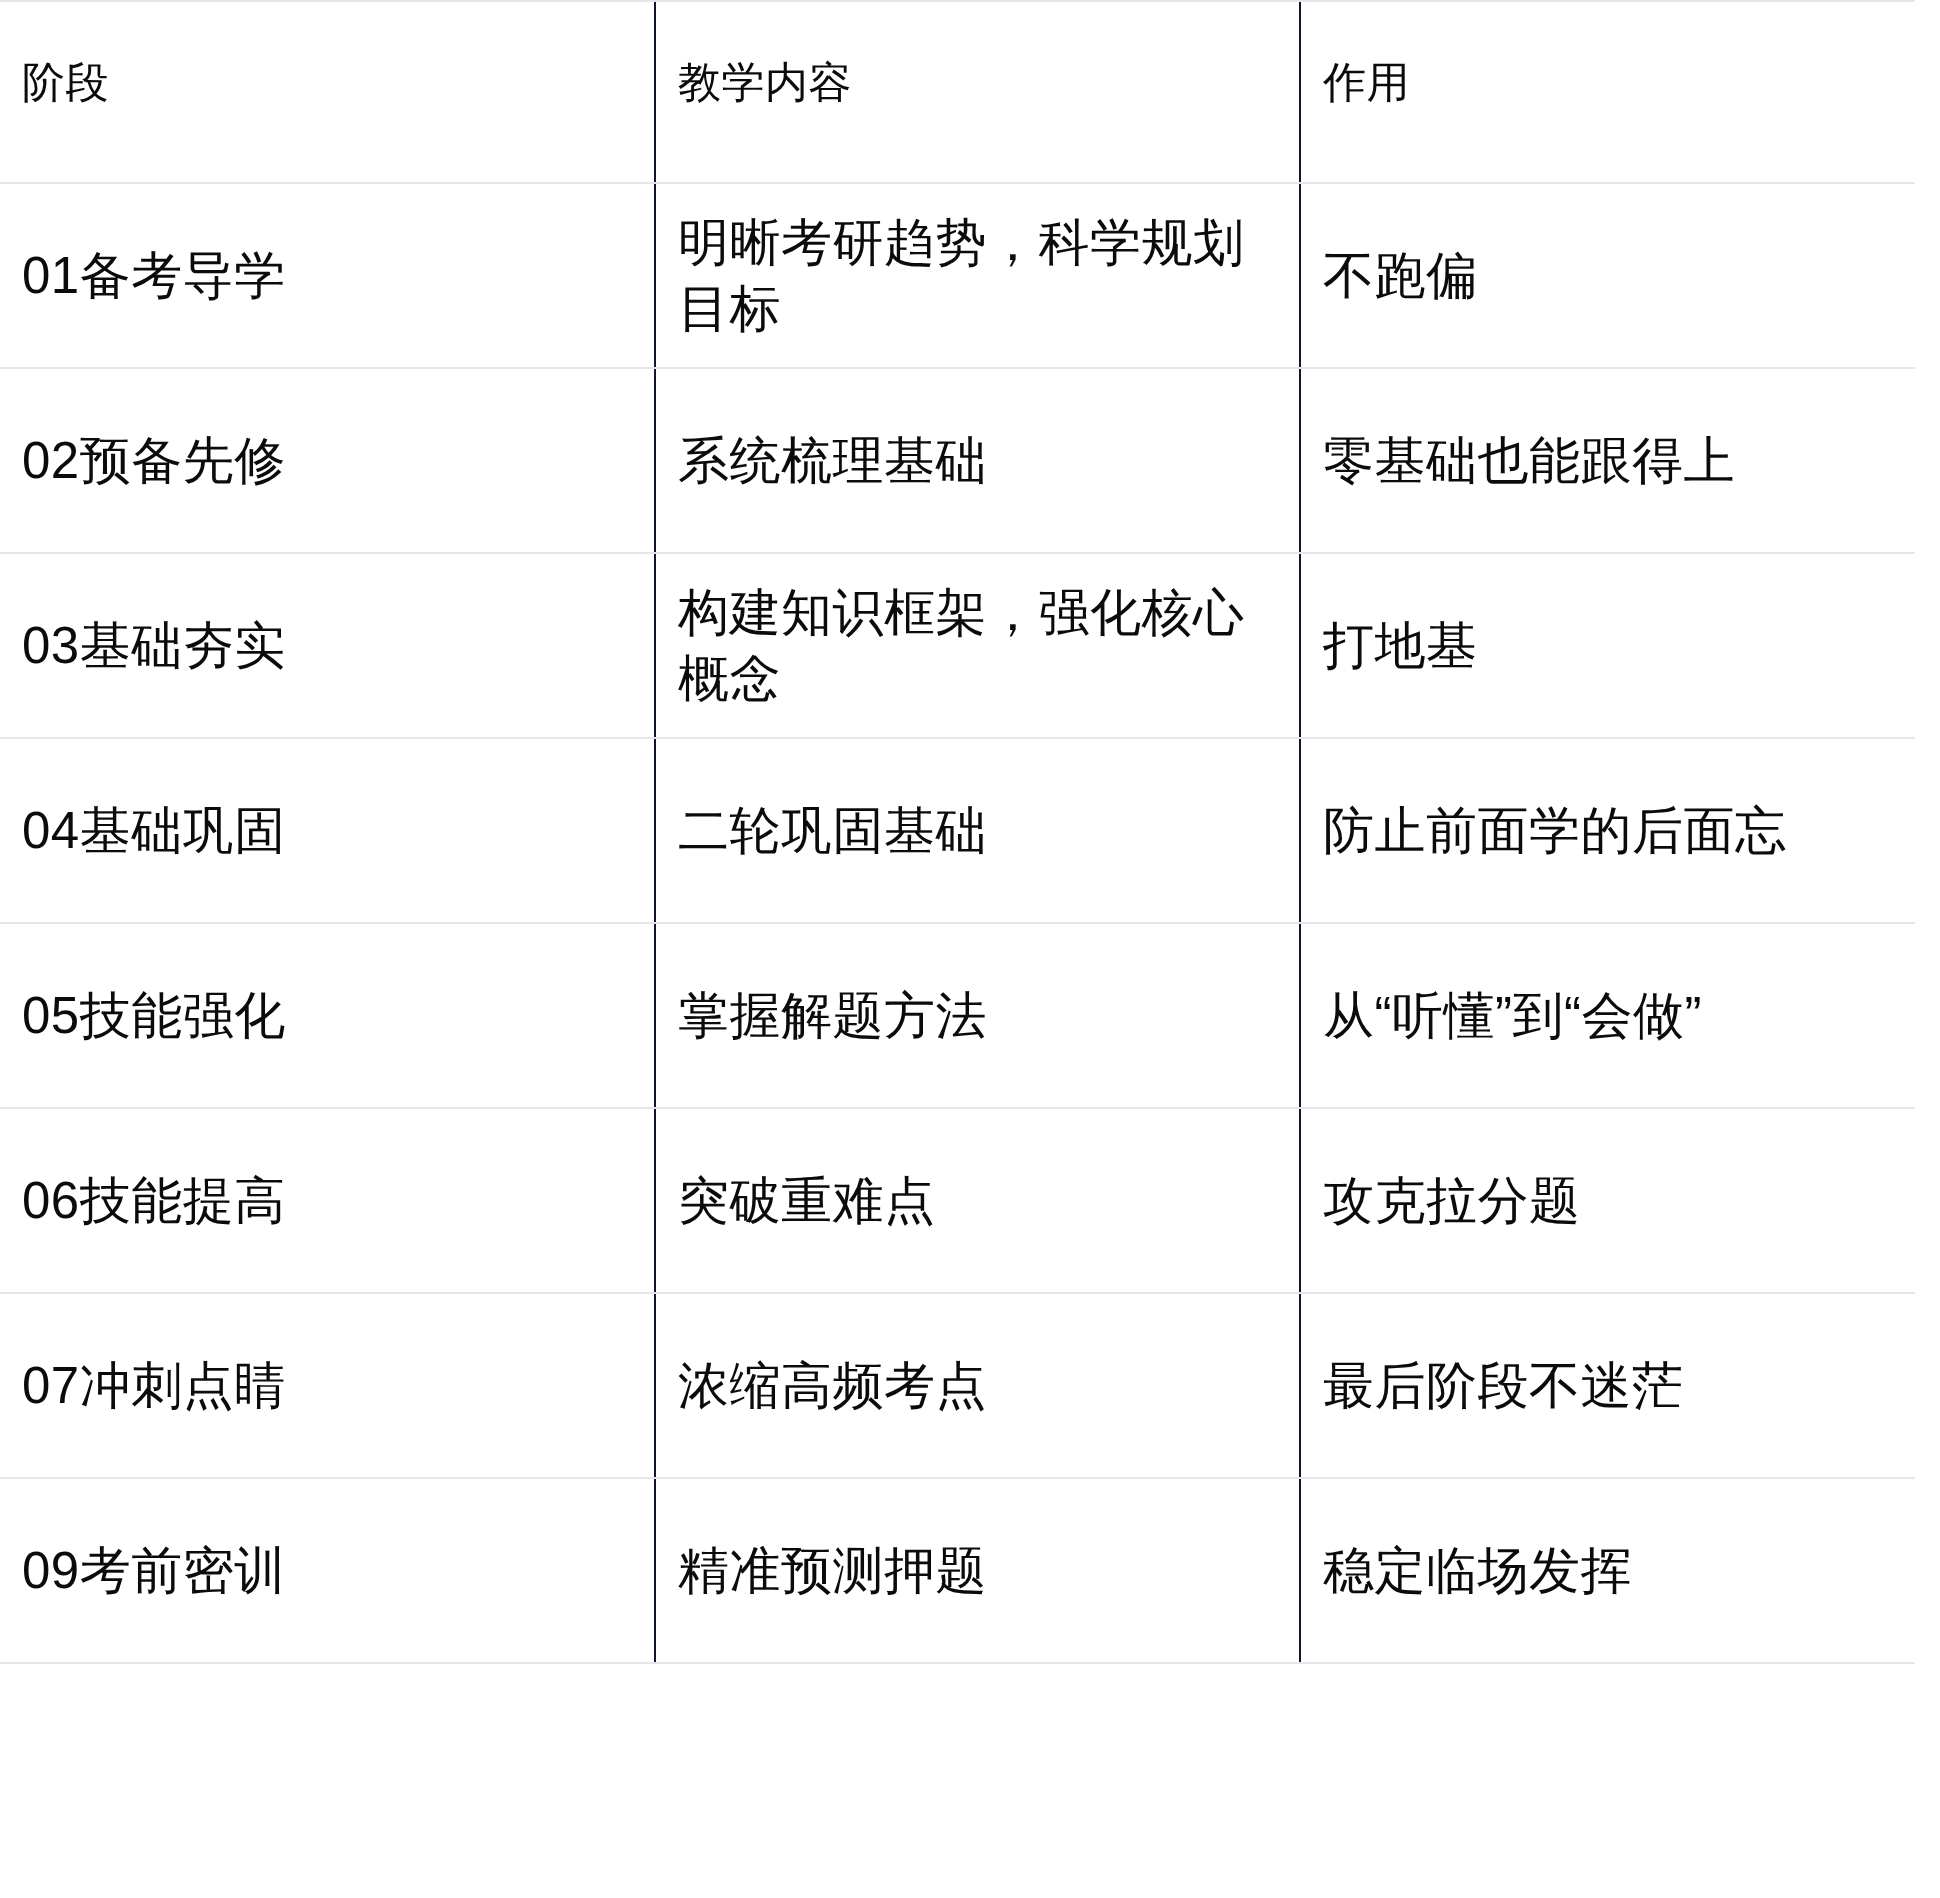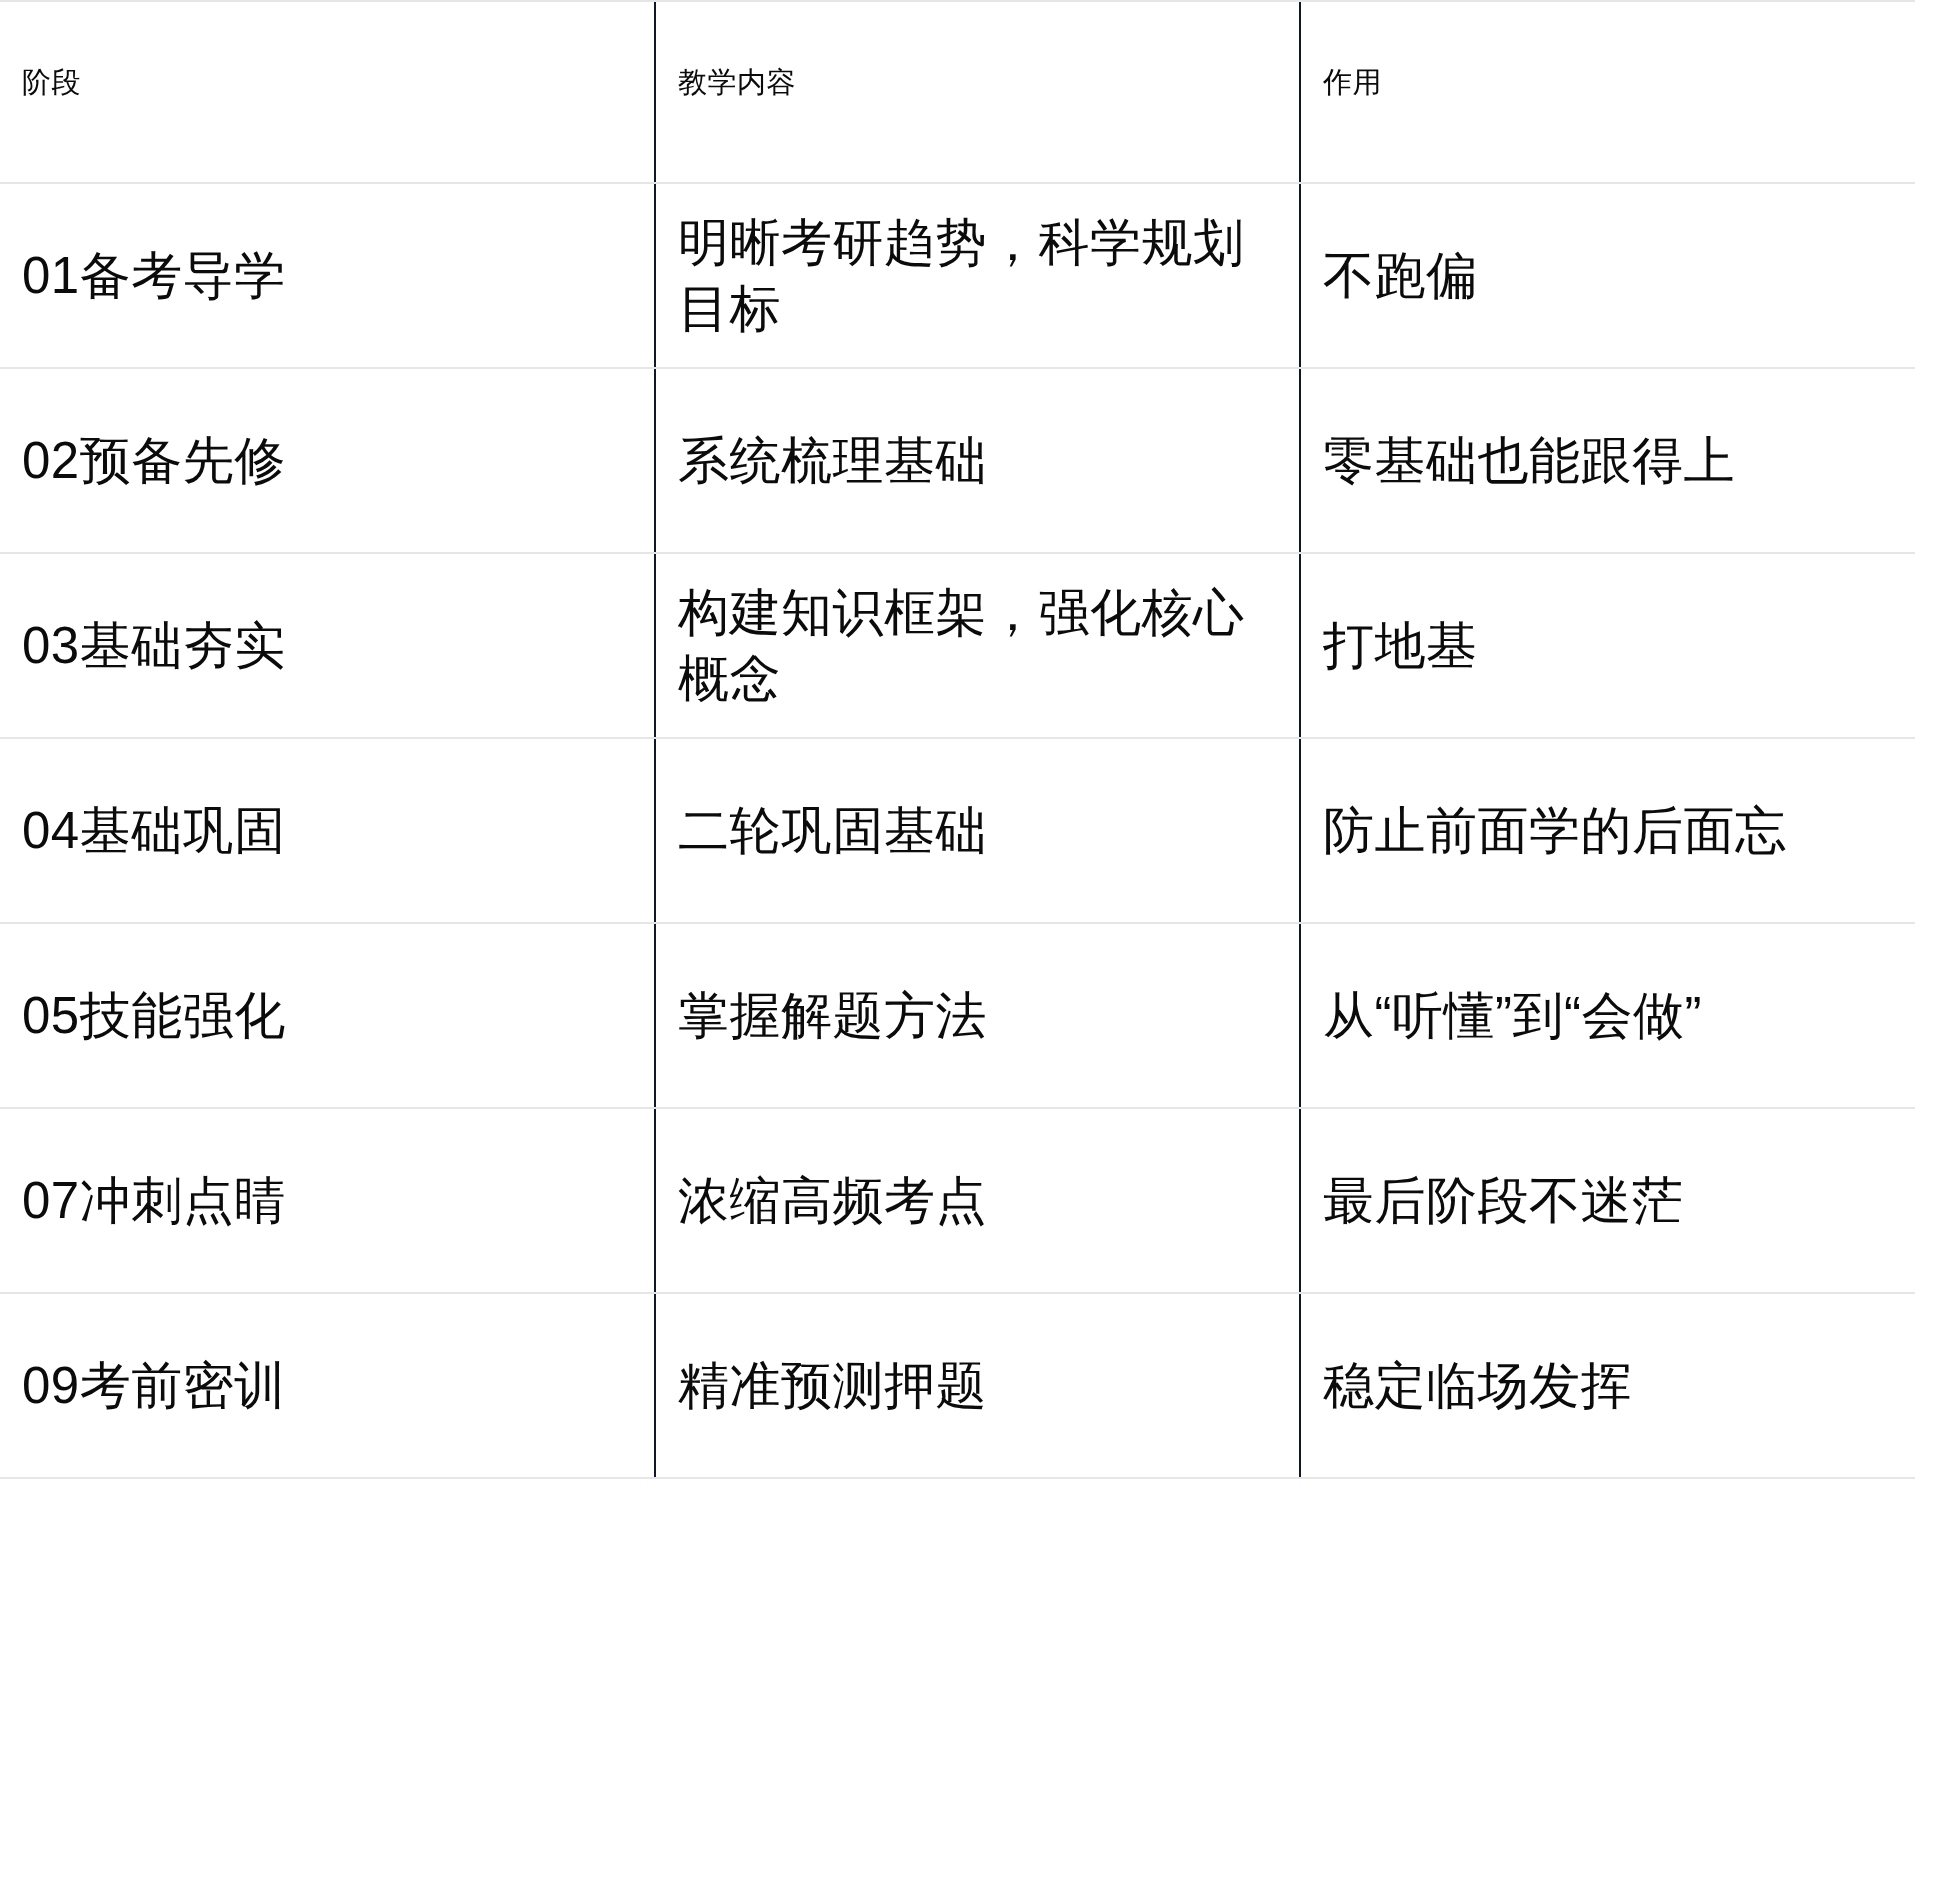--- a/index.html
+++ b/index.html
@@ -53,21 +53,21 @@
     line-height: 1.28;
     letter-spacing: 0.5px;
   }
 
   
   table.grid th.sep, table.grid td.sep {
     border-left: 2px solid #0f172a;
   }
 
   table.grid thead th {
-    font-size: 29px;
+    font-size: 43px;
     padding-bottom: 19px;
   }
 
   
   td.cell-content {
     padding-right: 34px;
   }
   td.cell-stage {
     padding-left: 12px;
   }
@@ -120,20 +120,25 @@
         <td class="cell-stage">04基础巩固</td>
         <td class="cell-content sep">二轮巩固基础</td>
         <td class="cell-effect sep">防止前面学的后面忘</td>
       </tr>
       <tr>
         <td class="cell-stage">05技能强化</td>
         <td class="cell-content sep">掌握解题方法</td>
         <td class="cell-effect sep">从“听懂”到“会做”</td>
       </tr>
       <tr>
+        <td class="cell-stage">06技能提高</td>
+        <td class="cell-content sep">突破重难点</td>
+        <td class="cell-effect sep">攻克拉分题</td>
+      </tr>
+      <tr>
         <td class="cell-stage">07冲刺点睛</td>
         <td class="cell-content sep">浓缩高频考点</td>
         <td class="cell-effect sep">最后阶段不迷茫</td>
       </tr>
       <tr>
         <td class="cell-stage">09考前密训</td>
         <td class="cell-content sep">精准预测押题</td>
         <td class="cell-effect sep">稳定临场发挥</td>
       </tr>
     </tbody>

